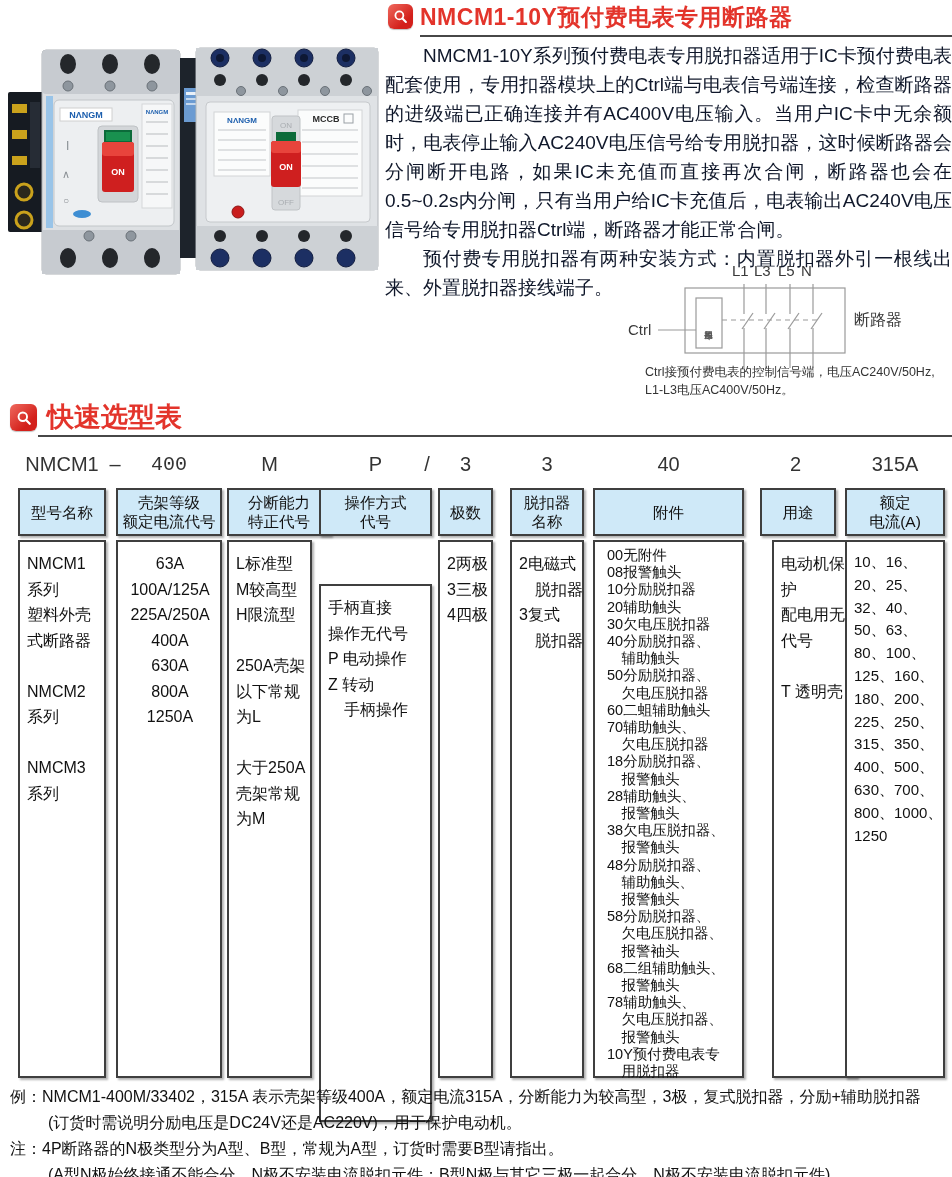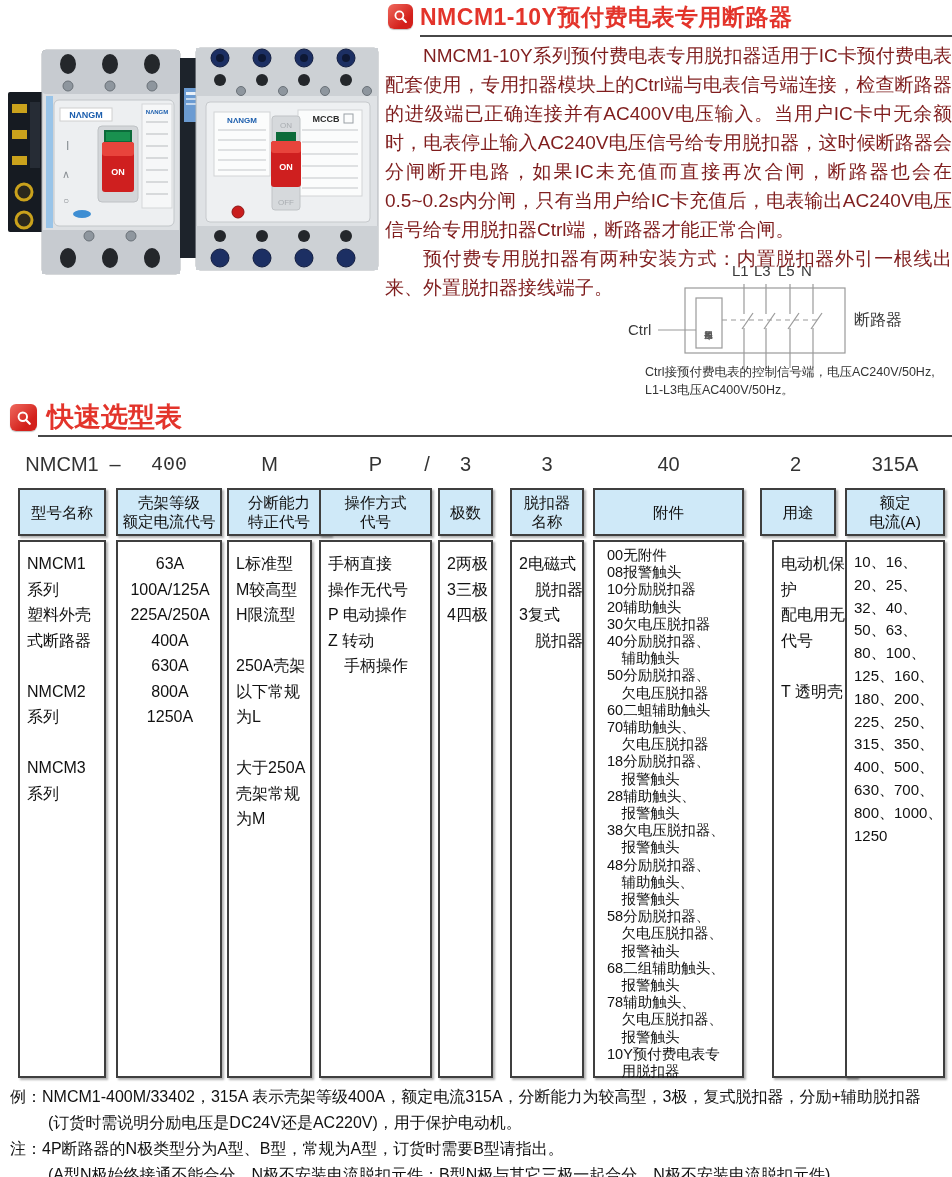--- a/index.html
+++ b/index.html
@@ -13,21 +13,21 @@
     display:flex;align-items:center;justify-content:center;
     box-shadow:0 1px 1px rgba(0,0,0,.25);}
   #title-icon{left:388px;top:4px;width:25px;height:25px;}
   #sec2-icon{left:10px;top:404px;width:27px;height:27px;}
 
   #page-title{position:absolute;left:420px;top:2px;font-size:23px;font-weight:bold;
     color:#e3342b;letter-spacing:.5px;white-space:nowrap;}
   #title-rule{position:absolute;left:420px;top:35px;width:532px;height:2px;background:#474747;}
 
   #intro{position:absolute;left:385px;top:41px;width:567px;font-size:19px;line-height:29px;
-    text-align:justify;color:#7f1d1d;}
+    text-align:justify;color:#0f172a;}
   #intro p{margin:0;text-indent:2em;}
 
   
   #diagram{position:absolute;left:620px;top:260px;width:332px;height:150px;}
   #diagram svg{position:absolute;left:0;top:0;}
   .diag-label{position:absolute;font-size:15px;color:#3a3a3a;}
   .diag-terminal{position:absolute;top:2px;width:24px;text-align:left;font-size:15px;color:#3a3a3a;}
   #diag-inner-label{position:absolute;left:77px;top:41px;width:24px;height:46px;
     writing-mode:vertical-rl;text-orientation:upright;font-size:8.5px;line-height:24px;
     letter-spacing:0;color:#555;text-align:center;}
@@ -293,21 +293,21 @@
         <div class="body-line">&nbsp;</div>
         <div class="body-line">大于250A</div>
         <div class="body-line">壳架常规</div>
         <div class="body-line">为M</div>
       </div>
       <div class="code-cell" style="left: 319px; width: 113px;">P</div>
       <div class="col-header" style="left: 319px; width: 113px;">
         <div>操作方式</div>
         <div>代号</div>
       </div>
-      <div class="col-body operation-mode-code" style="left: 319px; width: 113px;">
+      <div class="col-body operation-mode-code" style="left: 319px; width: 113px; margin-top: 44px;">
         <div class="body-line">手柄直接</div>
         <div class="body-line">操作无代号</div>
         <div class="body-line">P 电动操作</div>
         <div class="body-line">Z 转动</div>
         <div class="body-line">　手柄操作</div>
       </div>
       <div class="code-cell" style="left: 438px; width: 55px;">3</div>
       <div class="col-header" style="left: 438px; width: 55px;">
         <div>极数</div>
       </div>

